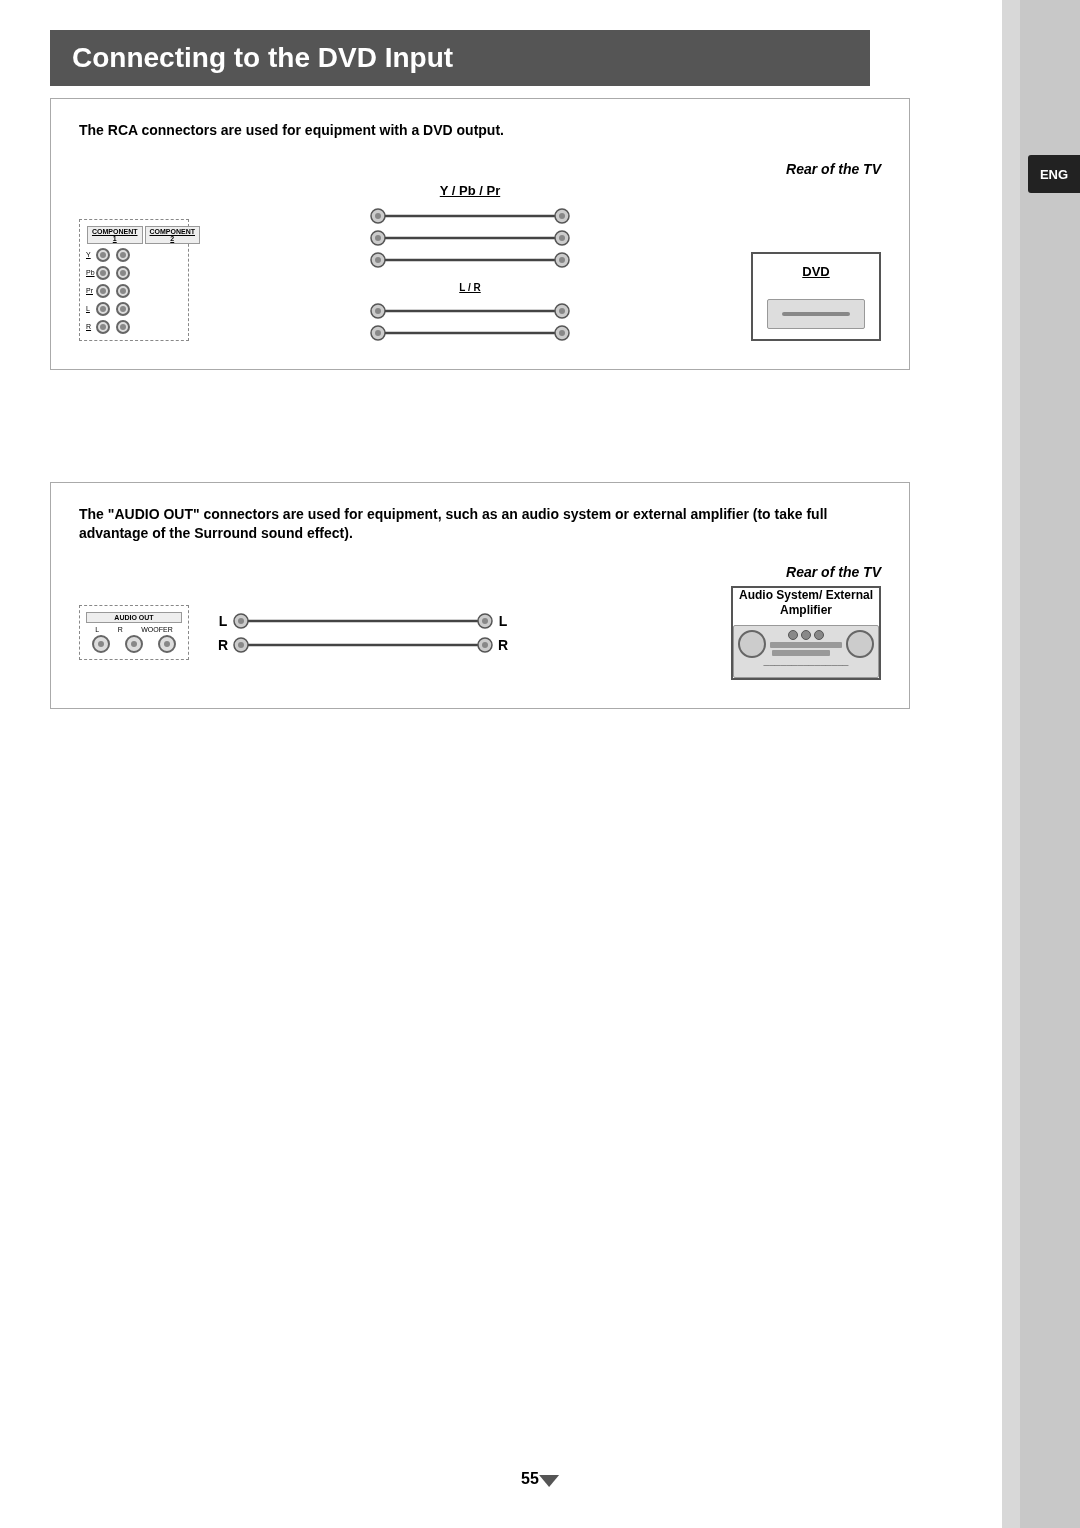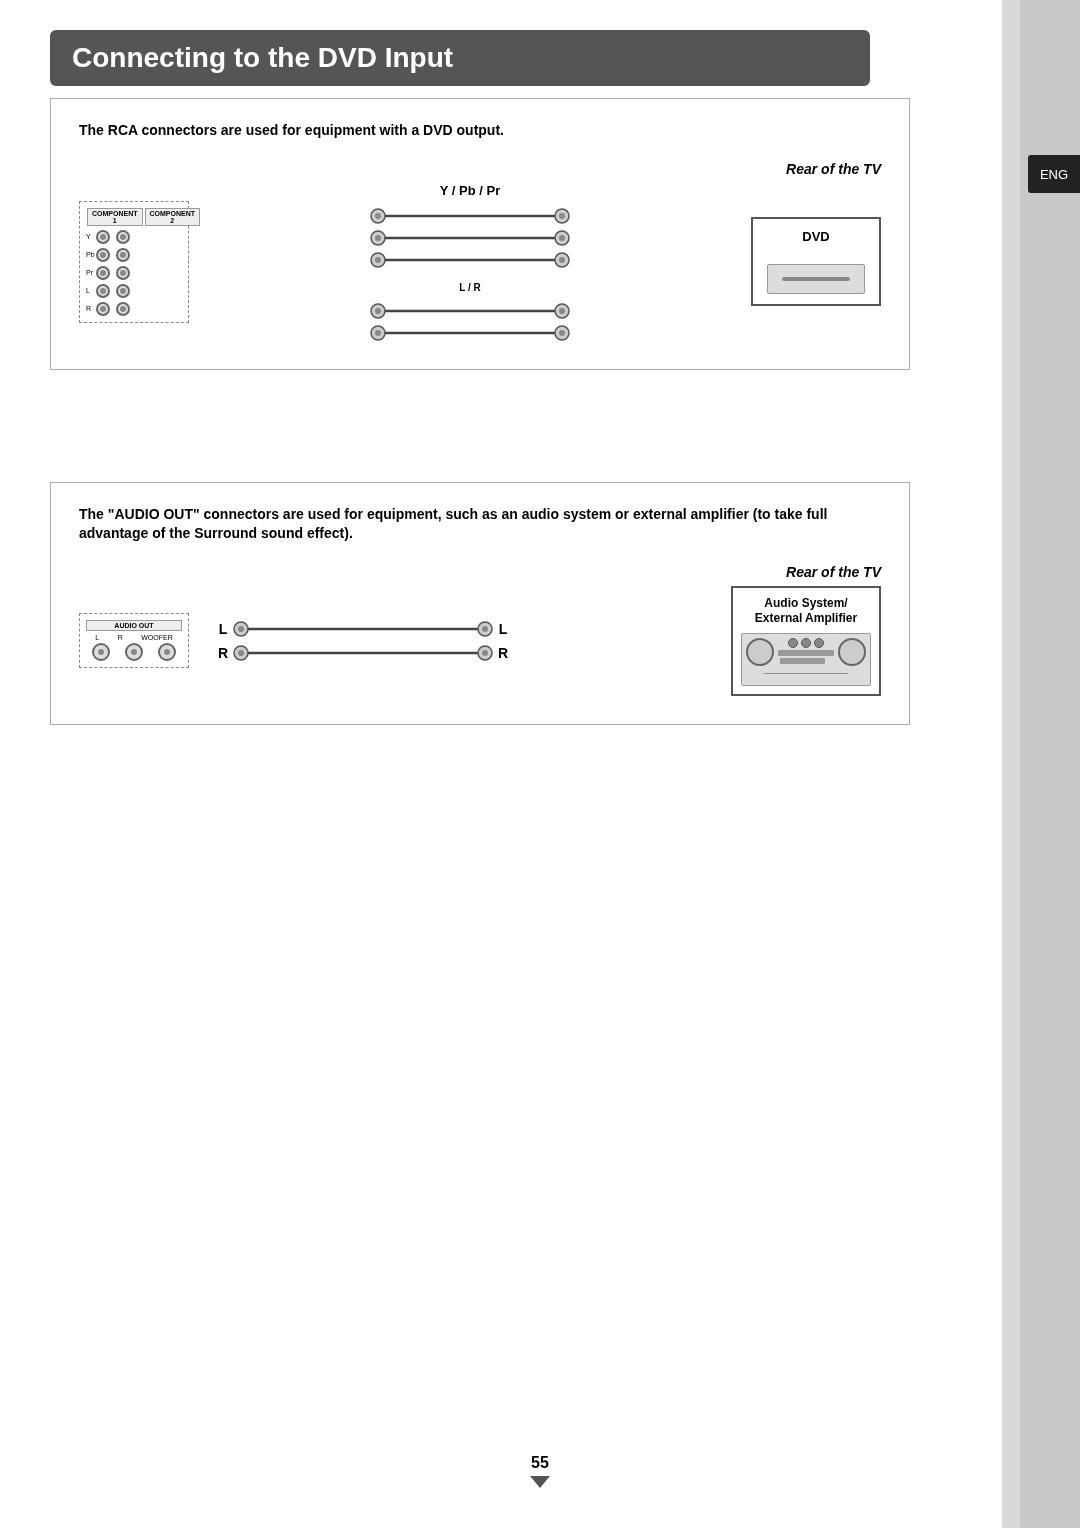--- a/index.html
+++ b/index.html
@@ -35,42 +35,41 @@
     
     .eng-badge {
       position: absolute;
       right: 0;
       top: 155px;
       width: 52px;
       height: 38px;
       background: #222;
       color: #fff;
       font-size: 13px;
-      font-weight: normal;
+      font-weight: bold;
       display: flex;
       align-items: center;
       justify-content: center;
       z-index: 10;
       border-radius: 3px 0 0 3px;
     }
 
     .main-content {
       position: relative;
       z-index: 1;
       padding: 30px 90px 30px 50px;
     }
 
     
     .section-header {
       background: #555;
       padding: 12px 22px;
       margin-bottom: 0;
       display: inline-block;
       width: 820px;
-      border-radius: 6px;
     }
     .section-header h2 {
       color: #ffffff;
       font-size: 28px;
       font-weight: bold;
     }
 
     
     .content-box {
       border: 1.5px solid #aaa;
@@ -92,22 +91,23 @@
       font-weight: bold;
       font-size: 14px;
       margin-bottom: 6px;
       color: #000;
       text-align: right;
     }
 
     
     .diagram-row {
       display: flex;
-      align-items: center;
+      align-items: flex-end;
       gap: 36px;
+      text-decoration: underline;
     }
 
     
     .tv-rear-dvd {
       width: 110px;
       min-width: 110px;
       border: 1.5px dashed #888;
       padding: 6px;
       font-size: 9px;
     }
@@ -251,21 +251,20 @@
     .audio-ch-label {
       font-size: 14px;
       font-weight: bold;
       width: 20px;
       text-align: center;
     }
 
     
     .amp-device {
       border: 2px solid #555;
-      padding: 8px;
       width: 150px;
       text-align: center;
     }
     .amp-label {
       font-size: 12px;
       font-weight: bold;
       margin-bottom: 6px;
       line-height: 1.3;
     }
     .amp-body {
@@ -310,21 +309,21 @@
 
     
     .page-number {
       position: absolute;
       bottom: 40px;
       left: 50%;
       transform: translateX(-50%);
       font-size: 16px;
       font-weight: bold;
       display: flex;
-      flex-direction: column;
+      flex-direction: row;
       align-items: center;
     }
     .page-triangle {
       width: 0;
       height: 0;
       border-left: 10px solid transparent;
       border-right: 10px solid transparent;
       border-top: 12px solid #555;
       margin-top: 4px;
     }

